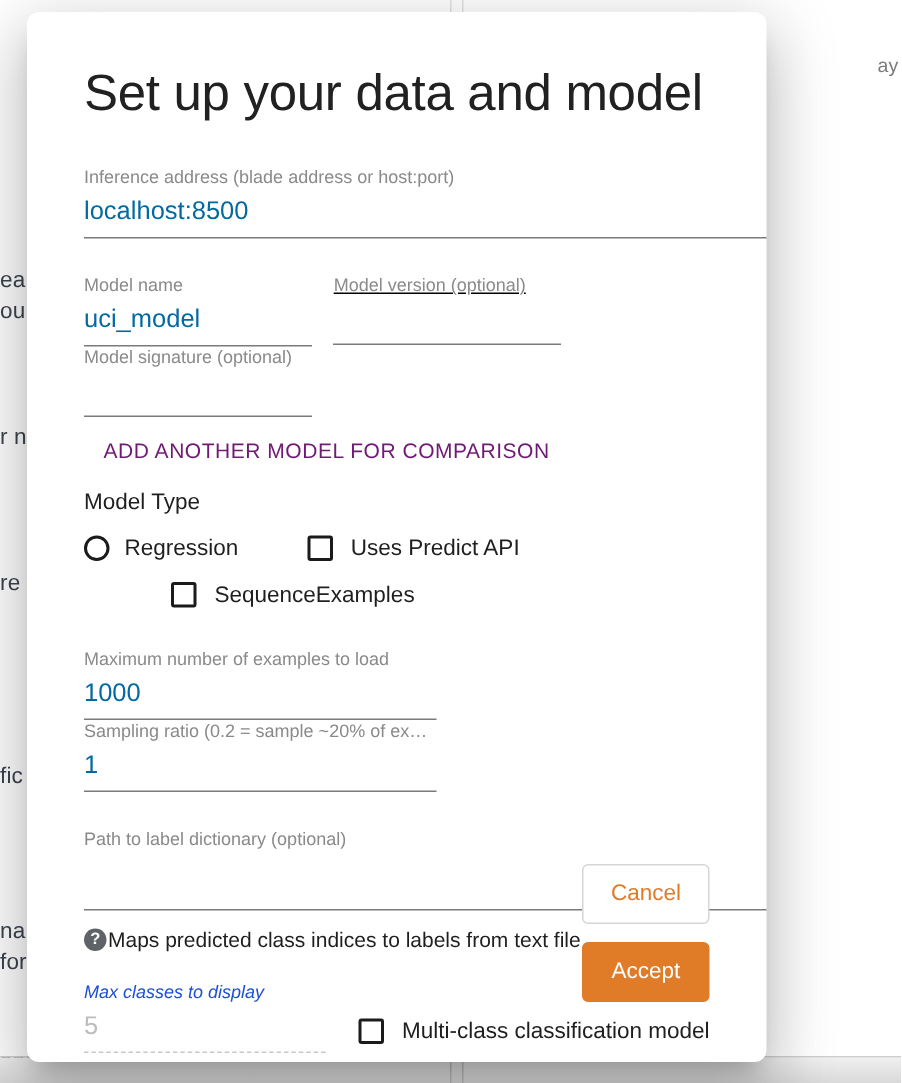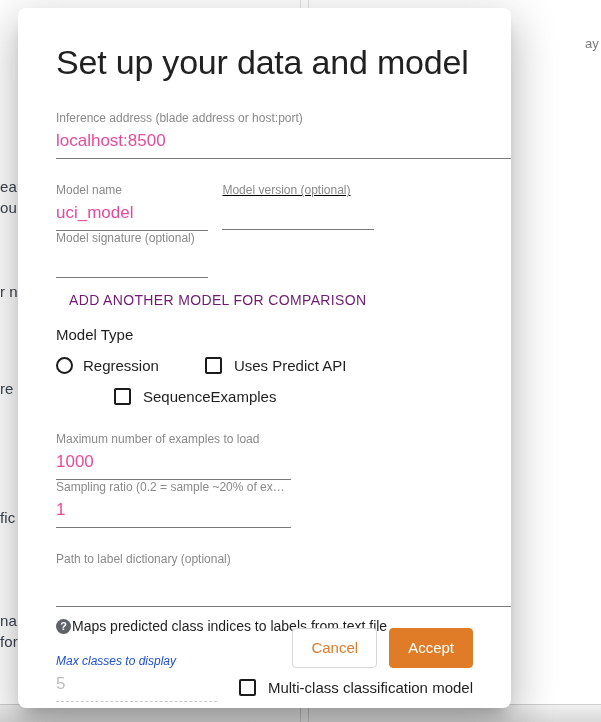--- a/index.html
+++ b/index.html
@@ -83,21 +83,21 @@
     color: #8a8a8a;
     line-height: 14px;
     white-space: nowrap;
     overflow: hidden;
     text-overflow: ellipsis;
     margin-bottom: 5px;
   }
   .field .fvalue {
     display: block;
     font-size: 17px;
-    color: #ec4899;
+    color: #0369a1;
     line-height: 22px;
     white-space: nowrap;
     overflow: hidden;
     padding-bottom: 6px;
     border-bottom: 1px solid #7a7a7a;
     min-height: 28px;
   }
   .field.empty .fvalue { color: transparent; }
 
   
@@ -334,19 +334,19 @@
           <span class="fvalue">5</span>
         </div>
         <label class="choice" style="margin-left:22px; margin-bottom:6px;">
           <span class="checkbox"></span>
           <span class="ctl-label" style="margin-left:12px;">Multi-class classification model</span>
         </label>
       </div>
 
     </div>
 
-    <div class="actions" style="bottom:40px;">
+    <div class="actions" style="bottom:40px;flex-direction:column;">
       <button class="btn btn-cancel">Cancel</button>
       <button class="btn btn-accept">Accept</button>
     </div>
   </div>
 
 </div>
 
 </body></html>

